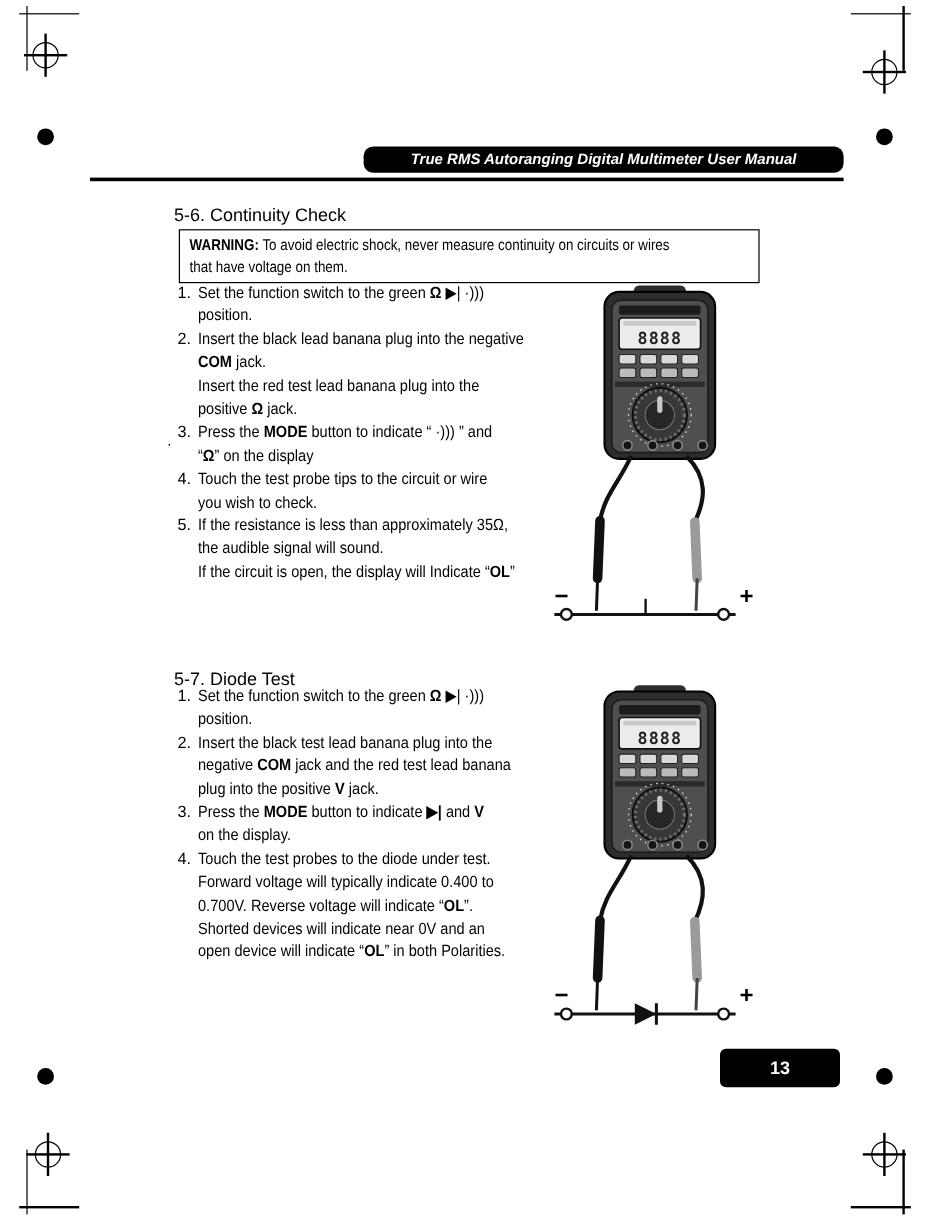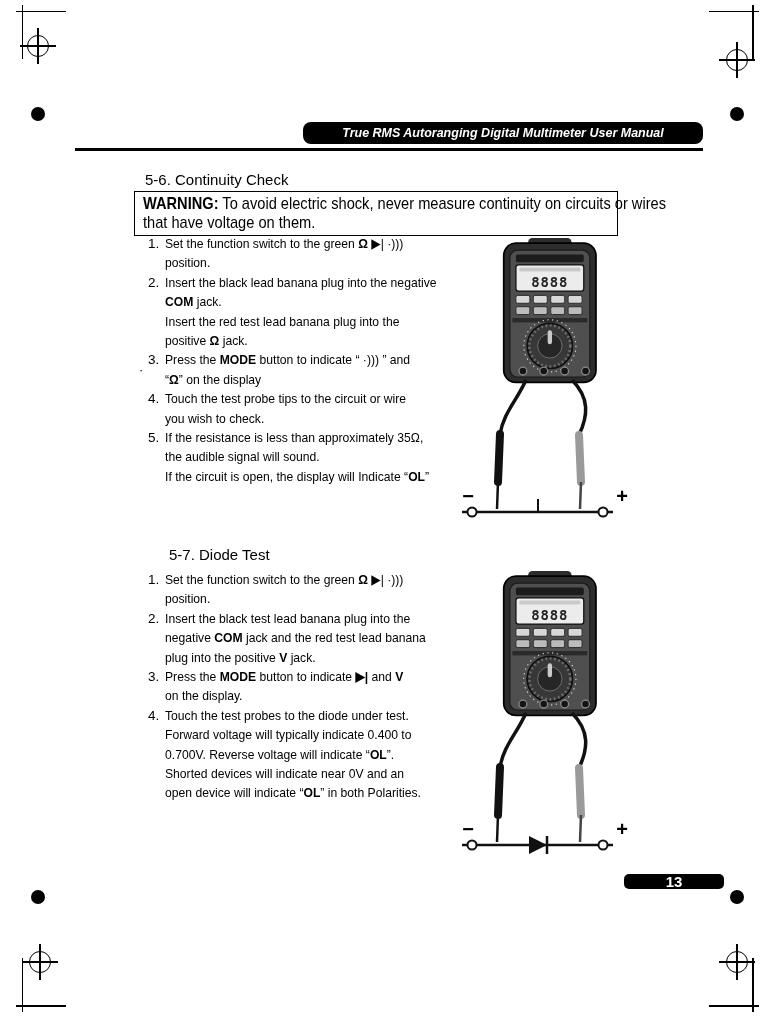--- a/index.html
+++ b/index.html
@@ -17,34 +17,33 @@
   
   .header-bar{
     position:absolute;left:303px;top:122px;width:400px;height:22px;background:#000;
     border-radius:8px;display:flex;align-items:center;justify-content:center;
   }
   .header-title{color:#fff;font-size:12.5px;font-weight:bold;font-style:italic;white-space:nowrap;}
   .rule{position:absolute;left:75px;top:148px;width:628px;height:2.5px;background:#000;}
   
   .sec-heading{position:absolute;font-size:15px;font-weight:normal;white-space:nowrap;}
   .warning-box{
-    position:absolute;left:134px;top:191px;width:466px;border:1.3px solid #000;
-    padding:3px 8px;font-size:17px;line-height:18.5px;
+    position:absolute;left:149px;top:191px;width:466px;border:1.3px solid #000;
+    padding:3px 8px;font-size:13px;line-height:18.5px;
   }
   .warn-text{display:inline-block;white-space:pre;transform:scaleX(0.86);transform-origin:0 0;}
   .steps{position:absolute;}
   .li{display:flex;font-size:13.5px;line-height:19.4px;}
   .num{width:17px;flex:none;}
   .txt{display:inline-block;white-space:pre;transform:scaleX(0.9);transform-origin:0 0;}
   
   .page-badge{
-    position:absolute;left:600px;top:874px;width:100px;height:15px;background:#000;
+    position:absolute;left:600px;top:874px;width:100px;height:32px;background:#000;
     color:#fff;font-size:15px;font-weight:bold;display:flex;align-items:center;justify-content:center;
     border-radius:5px;
-    margin-left:24px;
   }
   .stray{position:absolute;left:139px;top:362px;font-size:13px;}
   
   .illu-svg{position:absolute;left:450px;top:232px;}
 </style>
 </head>
 <body>
 
 <div class="cropline" style="left:21.5px;top:5px;width:1.5px;height:54px;"></div>
 <div class="cropline" style="left:16px;top:10.5px;width:50px;height:1.5px;"></div>
@@ -124,21 +123,21 @@
     <div class="li">
       <span class="num">5.</span>
       <span class="txt">If the resistance is less than approximately 35Ω,
 the audible signal will sound.
 If the circuit is open, the display will Indicate “<b>OL</b>”</span>
     </div>
   </div>
 
 <div class="stray">·</div>
 
-<div class="sec-heading" style="left:145px;top:546px;margin-left:24px;">5-7. Diode Test</div>
+<div class="sec-heading" style="left:145px;top:558px;">5-7. Diode Test</div>
 
 <div class="steps" style="left:148px;top:570px;width:345px;">
 
     <div class="li">
       <span class="num">1.</span>
       <span class="txt">Set the function switch to the green <b>Ω</b> ▶| ·)))
 position.</span>
     </div>
 
     <div class="li">

